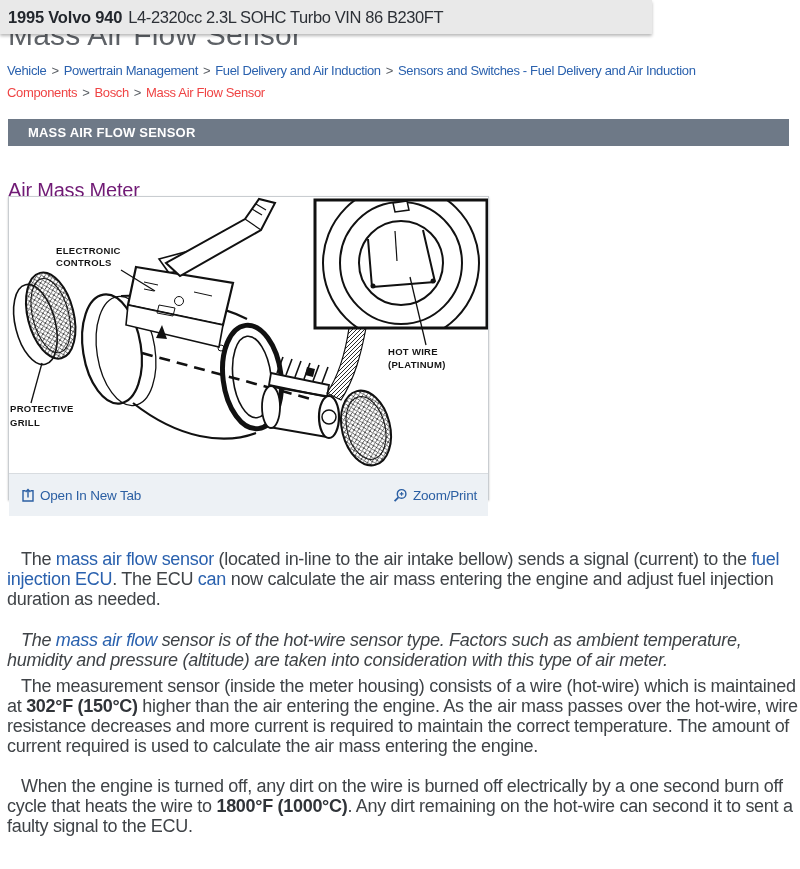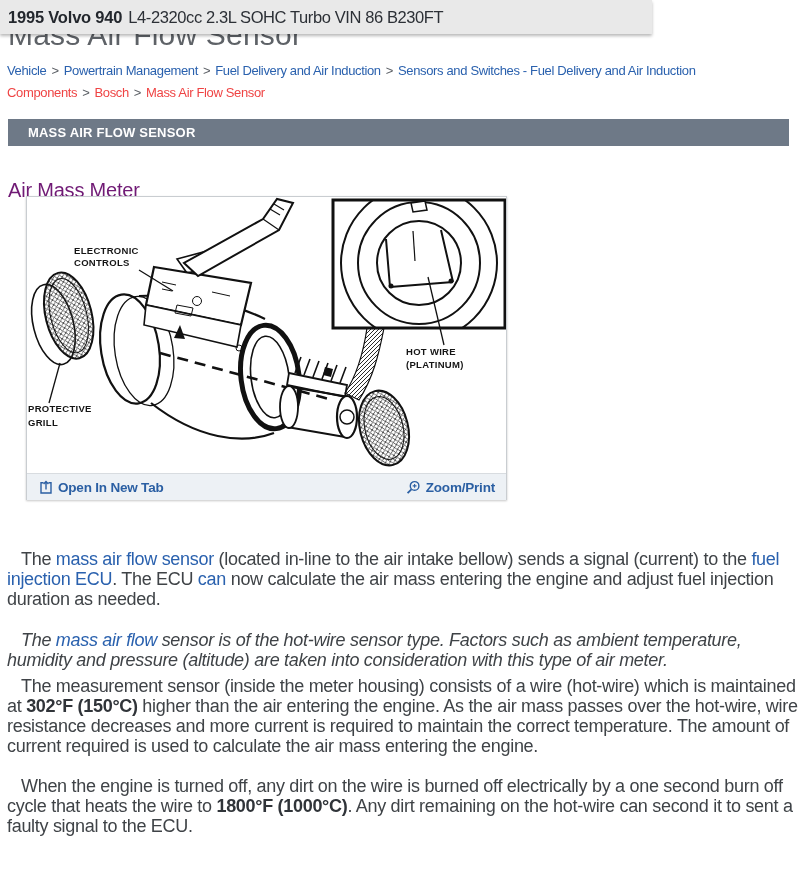--- a/index.html
+++ b/index.html
@@ -31,26 +31,26 @@
   
   .section-bar{
     position:absolute;top:119px;left:8px;width:781px;height:27px;box-sizing:border-box;
     background:#6e7987;color:#ffffff;font-size:13px;font-weight:700;line-height:27px;
     padding-left:20px;letter-spacing:0.2px;
   }
   
   .figure-caption{position:absolute;top:179px;left:8px;font-size:20px;color:#701a75;letter-spacing:-0.2px;}
   .figure-box{
     position:absolute;top:196px;left:8px;width:481px;height:304px;box-sizing:border-box;
-    border:1px solid #c9cdd1;background:#fff;box-shadow:0 1px 2px rgba(0,0,0,0.22);margin-left:18px;
+    border:1px solid #c9cdd1;background:#fff;box-shadow:0 1px 2px rgba(0,0,0,0.22);
   }
   .figure-image{width:479px;height:276px;position:relative;background:#fff;}
   .figure-footer{
     height:26px;background:#edf1f5;border-top:1px solid #d8dce0;
-    display:flex;justify-content:space-between;align-items:center;padding:0 11px;font-weight:bold;
+    display:flex;justify-content:space-between;align-items:center;padding:8px 11px;
   }
   .fig-link{display:flex;align-items:center;gap:5px;color:#2b5fa3;font-size:13.5px;
     letter-spacing:-0.2px;text-decoration:none;cursor:pointer;}
   .fig-link svg{display:block;}
   
   .content{position:absolute;top:543px;left:7px;width:791px;z-index:1;}
   .sec-heading{font-size:13.5px;font-weight:700;color:#26292d;margin:0;letter-spacing:-0.2px;}
   .sec-heading.mt{margin-top:25px;}
   .body-par{
     font-size:18px;line-height:20px;color:#3f4347;letter-spacing:-0.3px;

